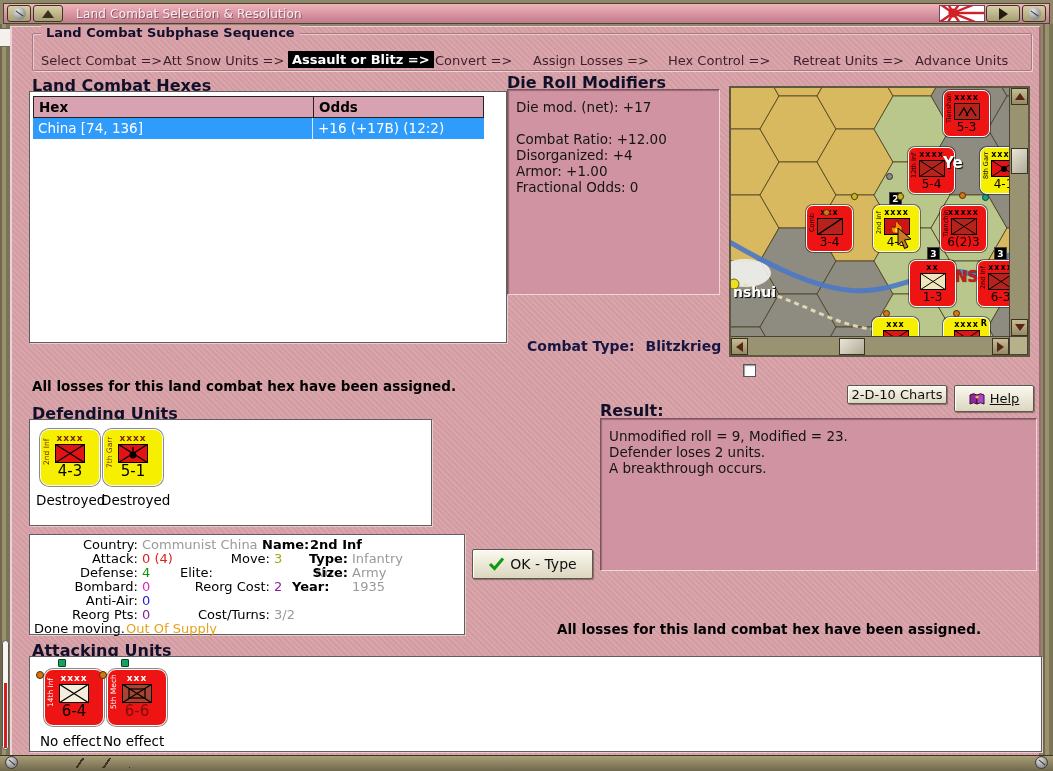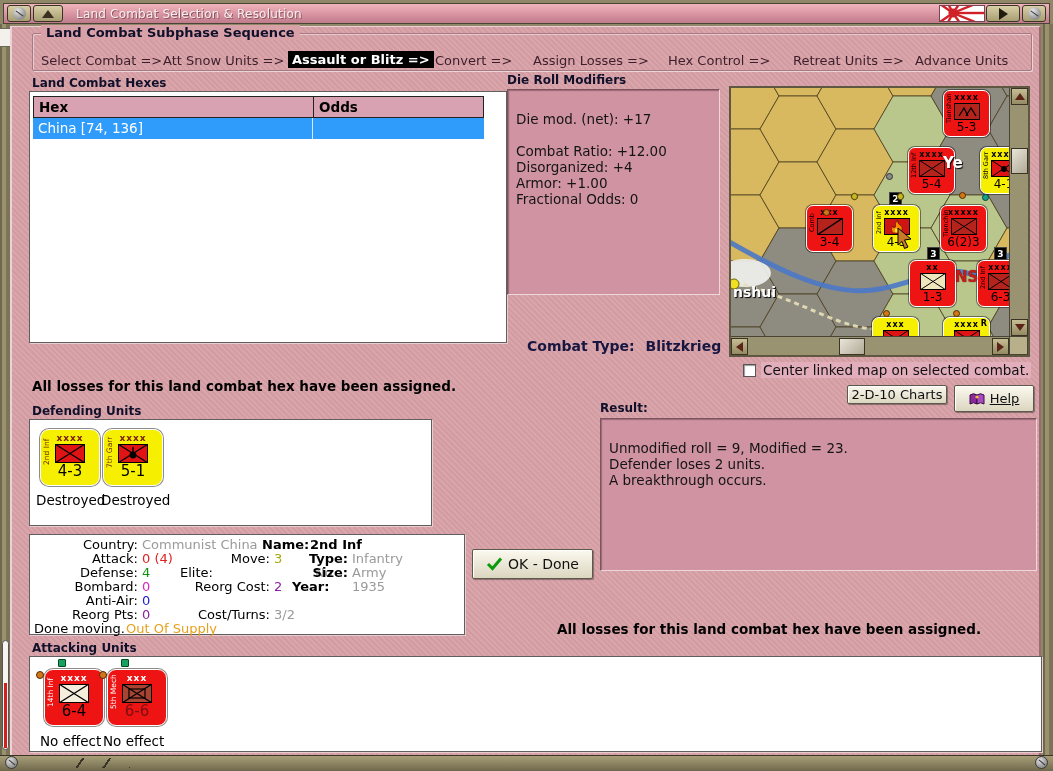--- a/index.html
+++ b/index.html
@@ -33,32 +33,32 @@
     border:1px solid #6a6a5a;border-left:none;border-radius:0 6px 6px 0;}
   .thermo{position:absolute;left:2px;top:640px;width:7px;height:110px;background:#f8f4f0;
     border:1px solid #555;border-radius:4px;overflow:hidden;}
   .thermo::after{content:"";position:absolute;left:1px;right:1px;bottom:1px;height:60%;background:#d02020;}
   
   .content{position:absolute;left:10px;top:26px;width:1031px;height:729px;
     background:
       repeating-linear-gradient(45deg,rgba(255,255,255,.05) 0 2px,rgba(120,60,70,.05) 2px 4px),
       #d7a1a7;
     border-left:2px solid #ecd2d6;border-top:1px solid #ecd2d6;border-right:2px solid #9a6b72;}
-  .grouplabel{position:absolute;font-size:12px;font-weight:bold;color:#10102a;}
+  .grouplabel{position:absolute;font-size:16px;font-weight:bold;color:#10102a;}
   .groupbox{position:absolute;border:1px solid #a87883;border-radius:2px;
     box-shadow:1px 1px 0 rgba(255,255,255,.55), inset 1px 1px 0 rgba(255,255,255,.45);}
   .groupbox>.boxtitle{position:absolute;left:8px;top:-9px;background:#d7a1a7;padding:0 5px;
     font-size:13px;font-weight:bold;color:#10102a;white-space:nowrap;}
   .step{position:absolute;top:19px;font-size:13px;color:#3c1e2a;white-space:nowrap;}
   .step.active{background:#000;color:#fff;padding:1px 4px;top:17px;font-weight:bold;}
   .whitebox{position:absolute;background:#fff;border:1px solid #5f5f5f;
     box-shadow:1px 1px 0 #e8ccd0;}
   .mauvepanel{position:absolute;background:#cf93a2;border:1px solid #7a5560;
     border-bottom-color:#eed6da;border-right-color:#eed6da;
-    box-shadow:inset 1px 1px 1px rgba(60,20,30,.35);padding:21px 8px;
+    box-shadow:inset 1px 1px 1px rgba(60,20,30,.35);padding:9px 8px;
     font-size:13.5px;color:#141414;}
   .tline{line-height:16px;min-height:16px;white-space:pre;}
   
   .hdrcell{position:absolute;top:4px;height:22px;background:#d8a2b2;border:1px solid #222;
     font-size:13.5px;font-weight:bold;color:#000;padding:2px 5px;}
   .selrow{position:absolute;top:26px;height:21px;background:#2f9bfb;color:#fff;
     font-size:13.5px;display:flex;}
   .selrow .c1{width:280px;padding:2px 5px;border-right:1px solid #d8e8ff;}
   .selrow .c2{width:170px;padding:2px 5px;}
   
@@ -178,20 +178,21 @@
       <span class="step" style="left:760px;">Retreat Units =&gt;</span>
       <span class="step" style="left:882px;">Advance Units</span>
     </div>
 
     <div class="grouplabel" style="left:20px;top:49px;">Land Combat Hexes</div>
     <div class="whitebox" style="left:17px;top:64px;width:478px;height:252px;">
       <div class="hdrcell" style="left:3px;width:281px;">Hex</div>
       <div class="hdrcell" style="left:283px;width:171px;">Odds</div>
       <div class="selrow" style="left:3px;width:451px;">
         <span class="c1">China [74, 136]</span>
+        <span class="c2">+16 (+17B) (12:2)</span>
       </div>
     </div>
 
     <div class="grouplabel" style="left:495px;top:46px;">Die Roll Modifiers</div>
     <div class="mauvepanel" style="left:495px;top:62px;width:213px;height:206px;">
       <div class="tline">Die mod. (net): +17</div>
       <div class="tline"> </div>
       <div class="tline">Combat Ratio: +12.00</div>
       <div class="tline">Disorganized: +4</div>
       <div class="tline">Armor: +1.00</div>
@@ -413,21 +414,20 @@
       </div>
       <div class="corner"></div>
     </div>
 
     <div class="ctype" style="left:515px;top:311px;">
       <span>Combat Type:</span>
       <span style="margin-left:6px;">Blitzkrieg</span>
     </div>
 
     <div class="cb" style="left:731px;top:337px;"></div>
-    <div class="cblabel" style="left:749px;top:335px;">Center linked map on selected combat.</div>
 
     <div class="btn" style="left:835px;top:358px;width:100px;height:19px;">
       <span>2-D-10 Charts</span>
     </div>
     <div class="btn" style="left:942px;top:358px;width:80px;height:27px;">
       <svg width="16" height="14" viewBox="0 0 16 14">
         <path d="M1 3 Q4.5 0.5 8 3 L8 12 Q4.5 9.5 1 12 Z" fill="#8a2a9a" stroke="#3a0a44"></path>
         <path d="M15 3 Q11.5 0.5 8 3 L8 12 Q11.5 9.5 15 12 Z" fill="#aa4ac0" stroke="#3a0a44"></path>
         <circle cx="8" cy="5" r="1.6" fill="#f0c030"></circle>
       </svg>
@@ -507,21 +507,21 @@
     <div class="mauvepanel" style="left:588px;top:391px;width:437px;height:153px;">
       <div class="tline">Unmodified roll = 9, Modified = 23.</div>
       <div class="tline">Defender loses 2 units.</div>
       <div class="tline">A breakthrough occurs.</div>
     </div>
 
     <div class="btn" style="left:460px;top:522px;width:121px;height:30px;font-size:14px;">
       <svg width="17" height="14" viewBox="0 0 17 14">
         <path d="M2 7 L6.5 11.5 L15 1.5" fill="none" stroke="#0c9a0c" stroke-width="3"></path>
       </svg>
-      <span>OK - Done</span>
+      <span>OK - Type</span>
     </div>
 
     <div class="boldnote" style="left:545px;top:594px;">All losses for this land combat hex have been assigned.</div>
 
     <div class="grouplabel" style="left:20px;top:614px;">Attacking Units</div>
     <div class="whitebox" style="left:17px;top:629px;width:1013px;height:96px;">
       <div class="dot" style="left:28px;top:2px;width:8px;height:8px;border-radius:1px;background:#18a060;border:1px solid #004a20;"></div>
       <div class="dot" style="left:6px;top:14px;width:8px;height:8px;background:#d07818;border:1px solid #5a2a00;"></div>
       <div class="ctr panel red" style="left:14px;top:12px;">
         <span class="side">14th Inf</span>

